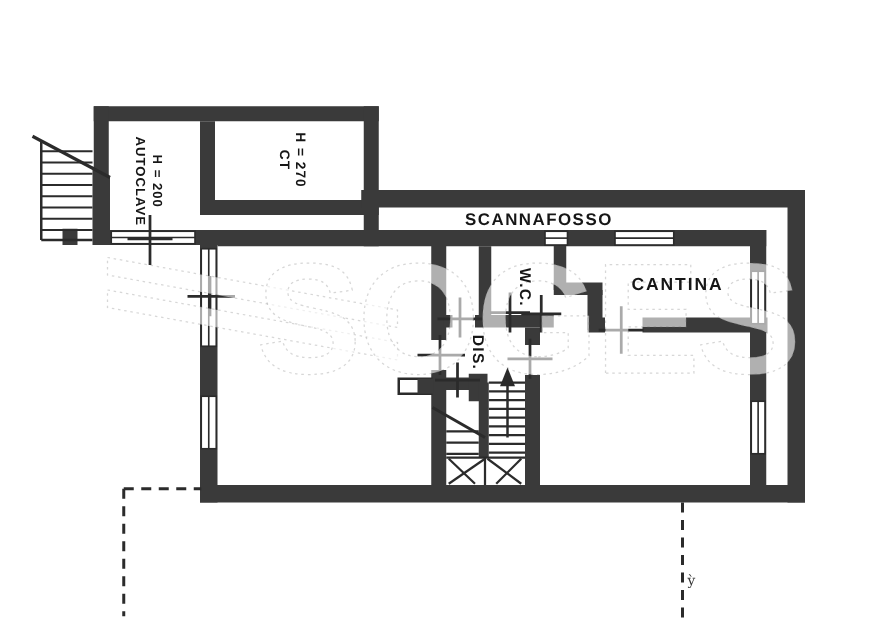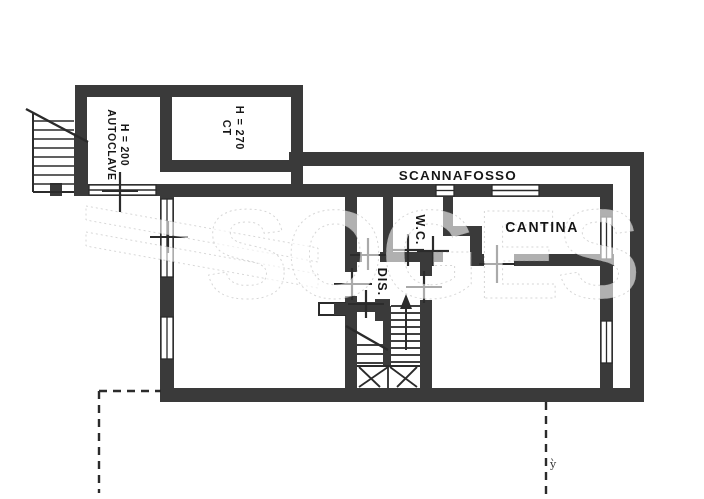--- a/index.html
+++ b/index.html
@@ -4,21 +4,21 @@
 <style>
   html,body{margin:0;padding:0;background:#fff;}
   .plan{
     position:relative;width:704px;height:499px;background:#ffffff;
     font-family:"Liberation Sans", sans-serif;overflow:hidden;
   }
   .w{position:absolute;background:#3a3a3a;}
   .svgabs{position:absolute;left:0;top:0;}
   .lbl{position:absolute;color:#161616;font-weight:700;line-height:1.2;}
   .rot{transform:rotate(90deg);display:flex;flex-direction:column;align-items:center;justify-content:center;text-align:center;}
-  .lbl-scannafosso{left:372px;top:168px;width:145px;text-align:right;font-size:13.5px;letter-spacing:1.2px;}
+  .lbl-scannafosso{left:372px;top:168px;width:145px;text-align:left;font-size:13.5px;letter-spacing:1.2px;}
   .lbl-cantina{left:496px;top:219px;width:92px;text-align:center;font-size:14px;letter-spacing:1.5px;}
   .lbl-wc{left:398px;top:222px;width:44px;height:16px;font-size:12.5px;letter-spacing:1px;}
   .lbl-dis{left:362px;top:274px;width:40px;height:16px;font-size:12.5px;letter-spacing:1px;}
   .lbl-autoclave{left:66px;top:130px;width:104px;height:30px;font-size:10.5px;letter-spacing:.8px;}
   .lbl-ct{left:196px;top:114px;width:74px;height:28px;font-size:11px;letter-spacing:.8px;}
   .lbl-pen{left:550px;top:458px;font-size:11px;font-weight:400;color:#333;font-family:"DejaVu Serif",serif;}
   .wm-text{font-family:"Liberation Sans",sans-serif;font-weight:700;}
 </style>
 </head>
 <body>

